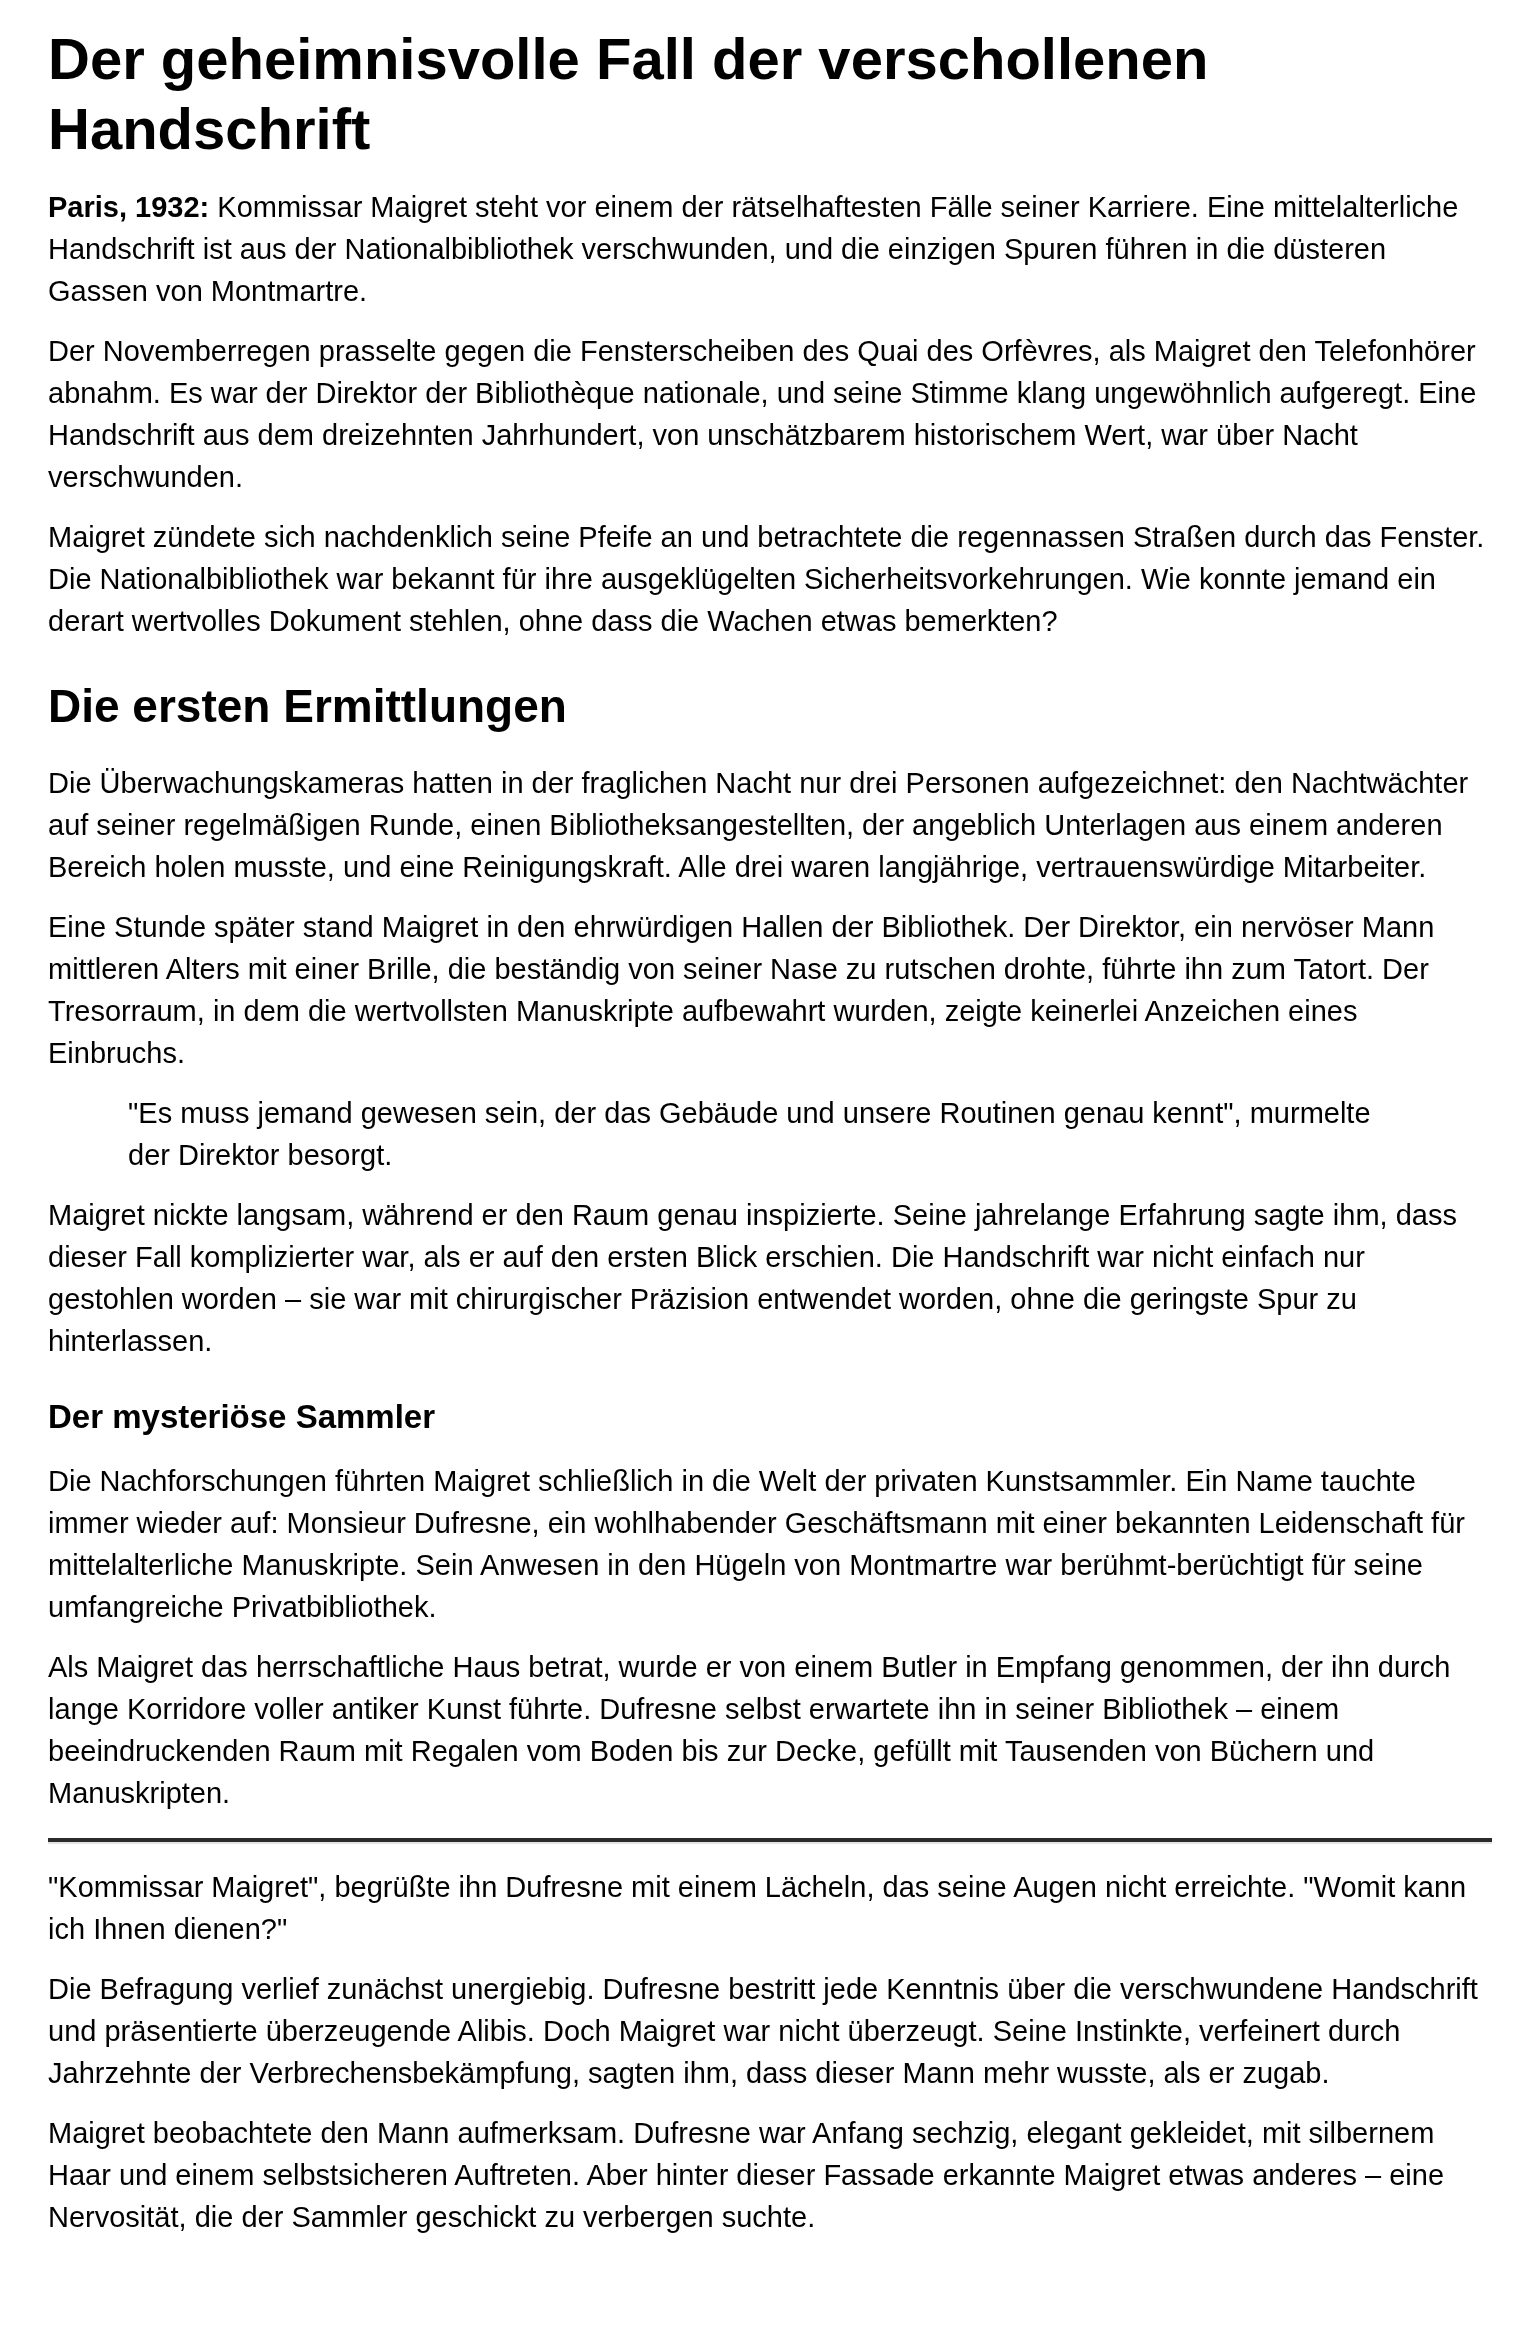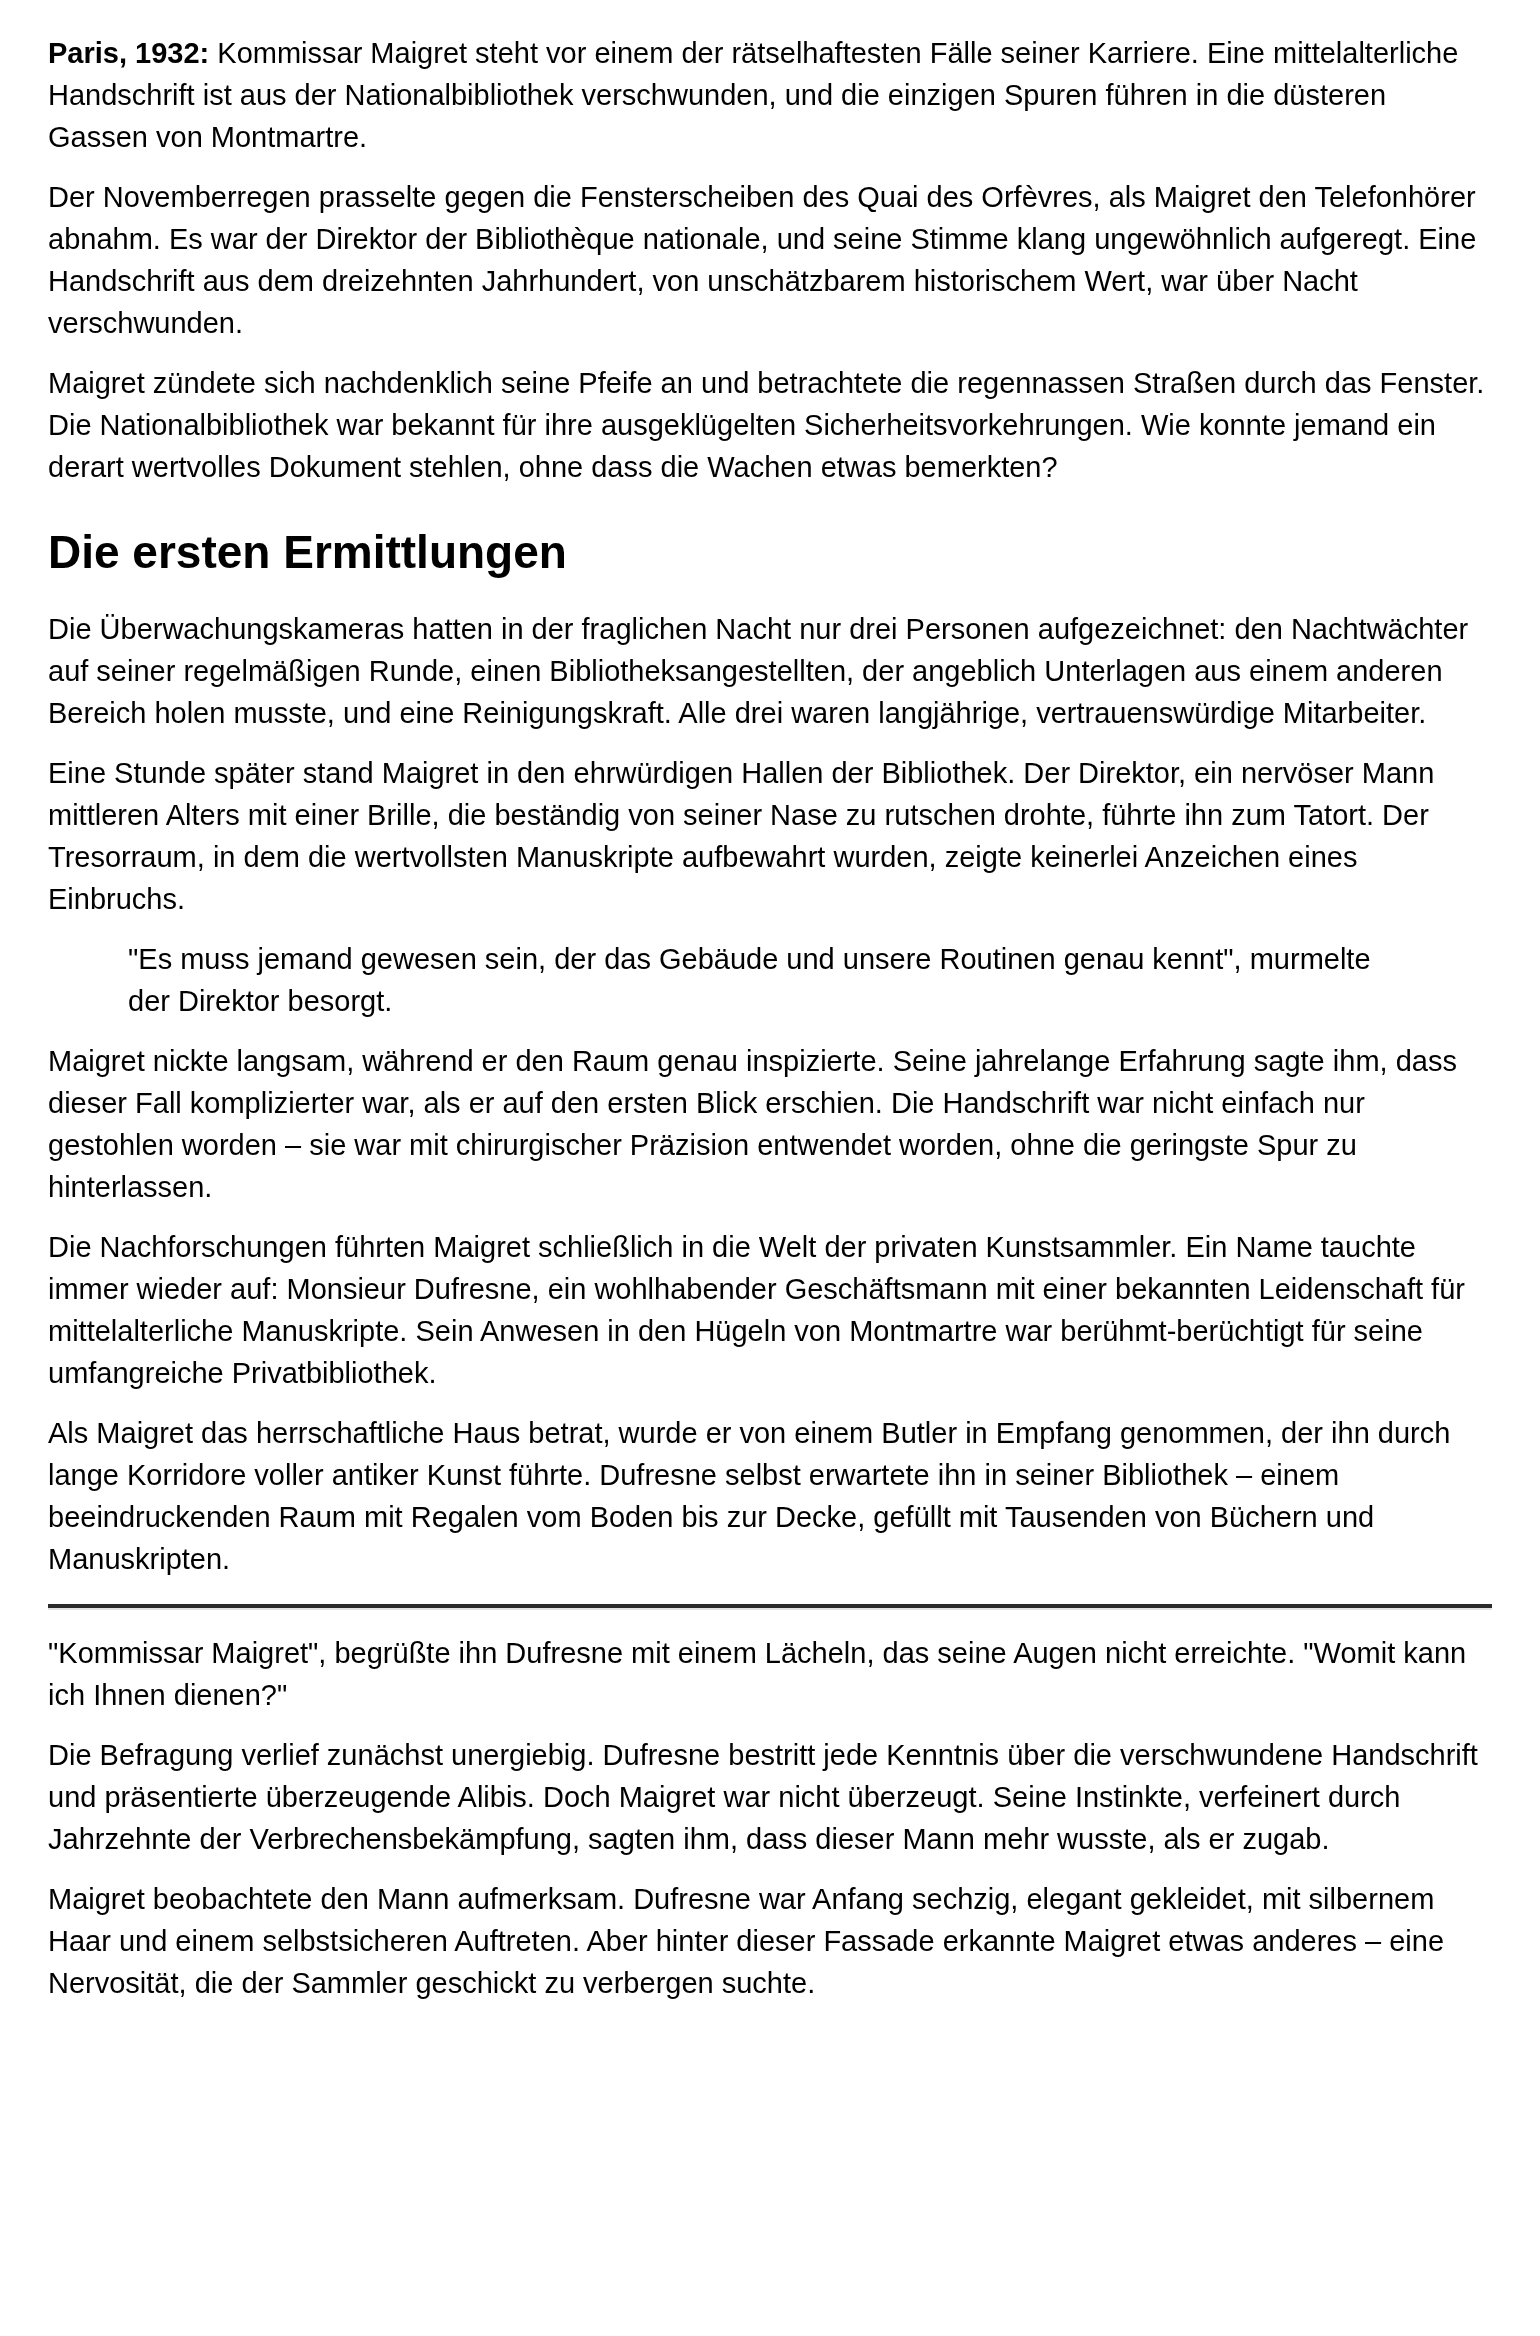--- a/index.html
+++ b/index.html
@@ -50,39 +50,41 @@
     background: #2b2b2b;
     border-bottom: 2px solid #e3e3e3;
     margin: 24px 0 22px 0;
   }
 </style>
 </head>
 <body>
 
 <div class="article">
 
+  <h1>Der geheimnisvolle Fall der verschollenen Handschrift</h1>
 
   <p><span class="lead-label">Paris, 1932:</span><span> Kommissar Maigret steht vor einem der rätselhaftesten Fälle seiner Karriere. Eine mittelalterliche Handschrift ist aus der Nationalbibliothek verschwunden, und die einzigen Spuren führen in die düsteren Gassen von Montmartre.</span></p>
 
   <p>Der Novemberregen prasselte gegen die Fensterscheiben des Quai des Orfèvres, als Maigret den Telefonhörer abnahm. Es war der Direktor der Bibliothèque nationale, und seine Stimme klang ungewöhnlich aufgeregt. Eine Handschrift aus dem dreizehnten Jahrhundert, von unschätzbarem historischem Wert, war über Nacht verschwunden.</p>
 
   <p>Maigret zündete sich nachdenklich seine Pfeife an und betrachtete die regennassen Straßen durch das Fenster. Die Nationalbibliothek war bekannt für ihre ausgeklügelten Sicherheitsvorkehrungen. Wie konnte jemand ein derart wertvolles Dokument stehlen, ohne dass die Wachen etwas bemerkten?</p>
 
   <h2>Die ersten Ermittlungen</h2>
 
   <p>Die Überwachungskameras hatten in der fraglichen Nacht nur drei Personen aufgezeichnet: den Nachtwächter auf seiner regelmäßigen Runde, einen Bibliotheksangestellten, der angeblich Unterlagen aus einem anderen Bereich holen musste, und eine Reinigungskraft. Alle drei waren langjährige, vertrauenswürdige Mitarbeiter.</p>
 
   <p>Eine Stunde später stand Maigret in den ehrwürdigen Hallen der Bibliothek. Der Direktor, ein nervöser Mann mittleren Alters mit einer Brille, die beständig von seiner Nase zu rutschen drohte, führte ihn zum Tatort. Der Tresorraum, in dem die wertvollsten Manuskripte aufbewahrt wurden, zeigte keinerlei Anzeichen eines Einbruchs.</p>
 
   <blockquote>
     <p>"Es muss jemand gewesen sein, der das Gebäude und unsere Routinen genau kennt", murmelte der Direktor besorgt.</p>
   </blockquote>
 
   <p>Maigret nickte langsam, während er den Raum genau inspizierte. Seine jahrelange Erfahrung sagte ihm, dass dieser Fall komplizierter war, als er auf den ersten Blick erschien. Die Handschrift war nicht einfach nur gestohlen worden – sie war mit chirurgischer Präzision entwendet worden, ohne die geringste Spur zu hinterlassen.</p>
 
+  <h3>Der mysteriöse Sammler</h3>
 
   <p>Die Nachforschungen führten Maigret schließlich in die Welt der privaten Kunstsammler. Ein Name tauchte immer wieder auf: Monsieur Dufresne, ein wohlhabender Geschäftsmann mit einer bekannten Leidenschaft für mittelalterliche Manuskripte. Sein Anwesen in den Hügeln von Montmartre war berühmt-berüchtigt für seine umfangreiche Privatbibliothek.</p>
 
   <p>Als Maigret das herrschaftliche Haus betrat, wurde er von einem Butler in Empfang genommen, der ihn durch lange Korridore voller antiker Kunst führte. Dufresne selbst erwartete ihn in seiner Bibliothek – einem beeindruckenden Raum mit Regalen vom Boden bis zur Decke, gefüllt mit Tausenden von Büchern und Manuskripten.</p>
 
   <hr class="divider">
 
   <p>"Kommissar Maigret", begrüßte ihn Dufresne mit einem Lächeln, das seine Augen nicht erreichte. "Womit kann ich Ihnen dienen?"</p>
 
   <p>Die Befragung verlief zunächst unergiebig. Dufresne bestritt jede Kenntnis über die verschwundene Handschrift und präsentierte überzeugende Alibis. Doch Maigret war nicht überzeugt. Seine Instinkte, verfeinert durch Jahrzehnte der Verbrechensbekämpfung, sagten ihm, dass dieser Mann mehr wusste, als er zugab.</p>

